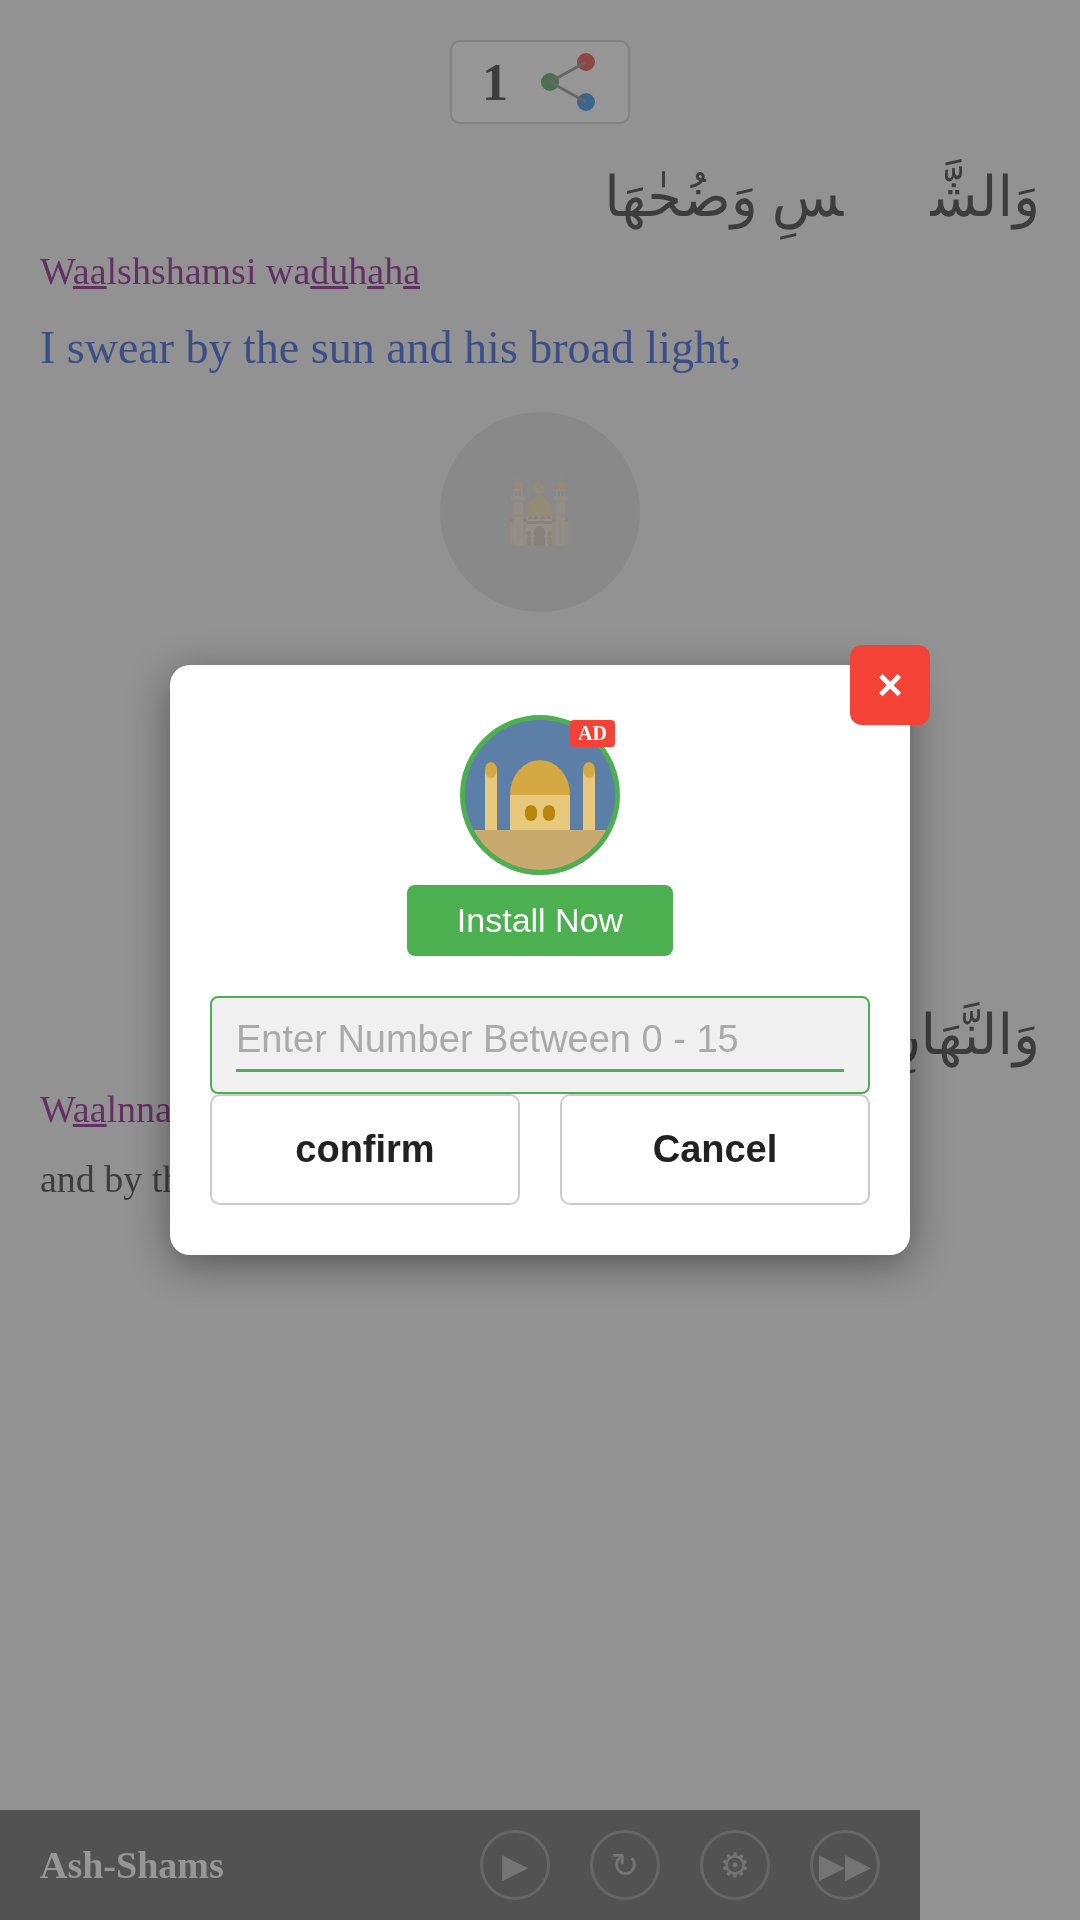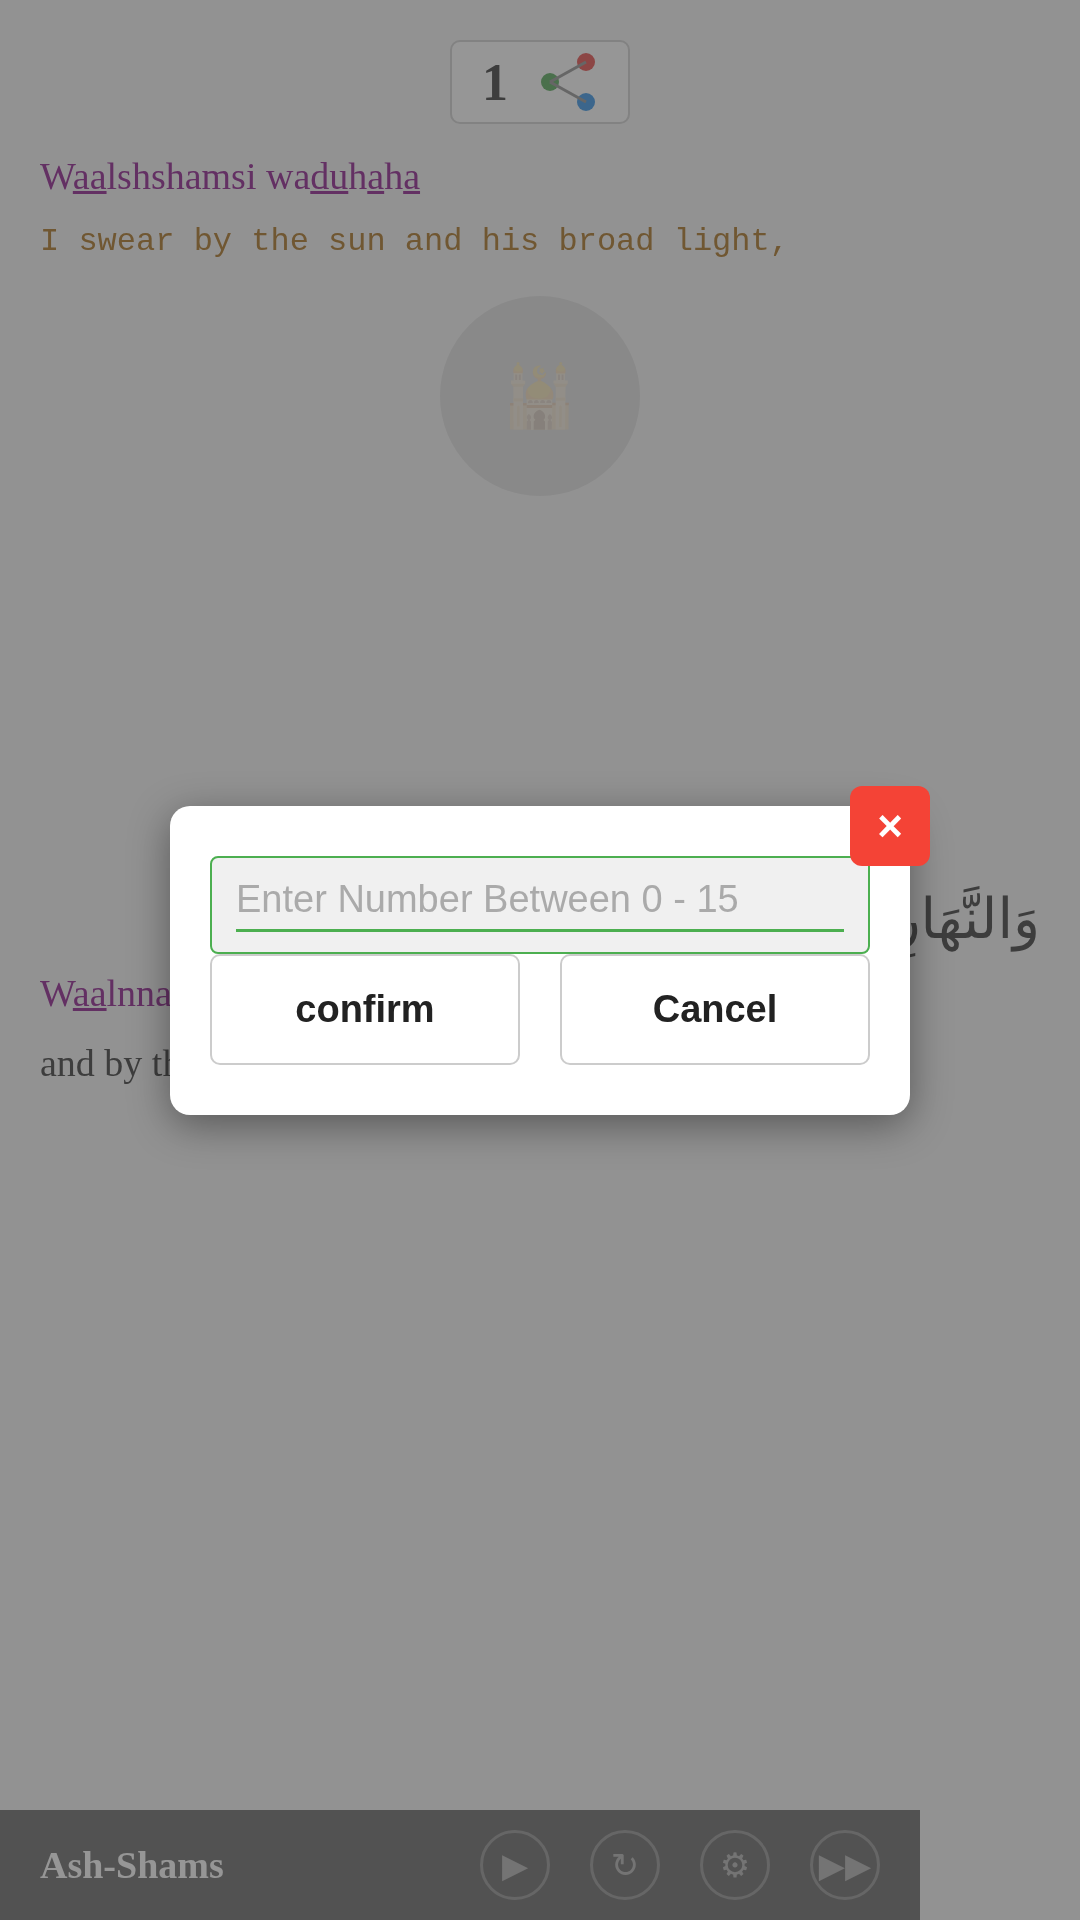--- a/index.html
+++ b/index.html
@@ -62,25 +62,24 @@
       font-size: 38px;
       color: #800080;
       padding: 10px 40px;
     }
 
     .transliteration u {
       text-decoration: underline;
     }
 
     .translation {
-      font-size: 32px;
-      color: #a16207;
+      font-size: 46px;
+      color: #1d4ed8;
       padding: 10px 40px 20px;
       line-height: 1.5;
-      font-family: Liberation Mono, monospace;
     }
 
     
     .watermark-area {
       display: flex;
       justify-content: center;
       padding: 10px 0;
       opacity: 0.3;
     }
 
@@ -309,20 +308,21 @@
           <circle cx="48" cy="10" r="9" fill="#e53935"></circle>
           <circle cx="12" cy="30" r="9" fill="#43a047"></circle>
           <circle cx="48" cy="50" r="9" fill="#1e88e5"></circle>
           <line x1="48" y1="10" x2="12" y2="30" stroke="#888" stroke-width="3"></line>
           <line x1="12" y1="30" x2="48" y2="50" stroke="#888" stroke-width="3"></line>
         </svg>
       </span>
     </div>
   </div>
 
+  <div class="arabic-text">وَالشَّمۡسِ وَضُحٰهَا</div>
 
   <div class="transliteration">
     <span>W</span><u>aa</u><span>lshshamsi wa</span><u>du</u><span>h</span><u>a</u><span>h</span><u>a</u>
   </div>
 
   <div class="translation">I swear by the sun and his broad light,</div>
 
   <div class="watermark-area">
     <div class="watermark-circle">🕌</div>
   </div>
@@ -347,20 +347,48 @@
 
 </div>
 
 <div class="overlay">
   <div class="dialog">
 
     <button class="close-btn">
       <span>×</span>
     </button>
 
+    <div class="ad-area">
+      <div style="position:relative; display:inline-block;">
+        <div class="ad-icon-wrapper">
+
+          <svg width="150" height="150" viewBox="0 0 150 150" xmlns="http://www.w3.org/2000/svg">
+
+            <rect width="150" height="150" fill="#5b7fa6"></rect>
+
+            <rect x="0" y="110" width="150" height="40" fill="#c8a96e"></rect>
+
+            <ellipse cx="75" cy="75" rx="30" ry="35" fill="#d4a843"></ellipse>
+
+            <rect x="45" y="75" width="60" height="35" fill="#e8c87a"></rect>
+
+            <rect x="20" y="50" width="12" height="60" fill="#e8c87a"></rect>
+            <ellipse cx="26" cy="50" rx="6" ry="8" fill="#d4a843"></ellipse>
+
+            <rect x="118" y="50" width="12" height="60" fill="#e8c87a"></rect>
+            <ellipse cx="124" cy="50" rx="6" ry="8" fill="#d4a843"></ellipse>
+
+            <rect x="60" y="85" width="12" height="16" rx="6" fill="#b8860b"></rect>
+            <rect x="78" y="85" width="12" height="16" rx="6" fill="#b8860b"></rect>
+          </svg>
+        </div>
+        <span class="ad-badge">AD</span>
+      </div>
+      <button class="install-btn">Install Now</button>
+    </div>
 
     <div class="input-container">
       <input type="number" class="number-input" placeholder="Enter Number Between 0 - 15" style="">
     </div>
 
     <div class="btn-row">
       <button class="btn-confirm">confirm</button>
       <button class="btn-cancel">Cancel</button>
     </div>
 

